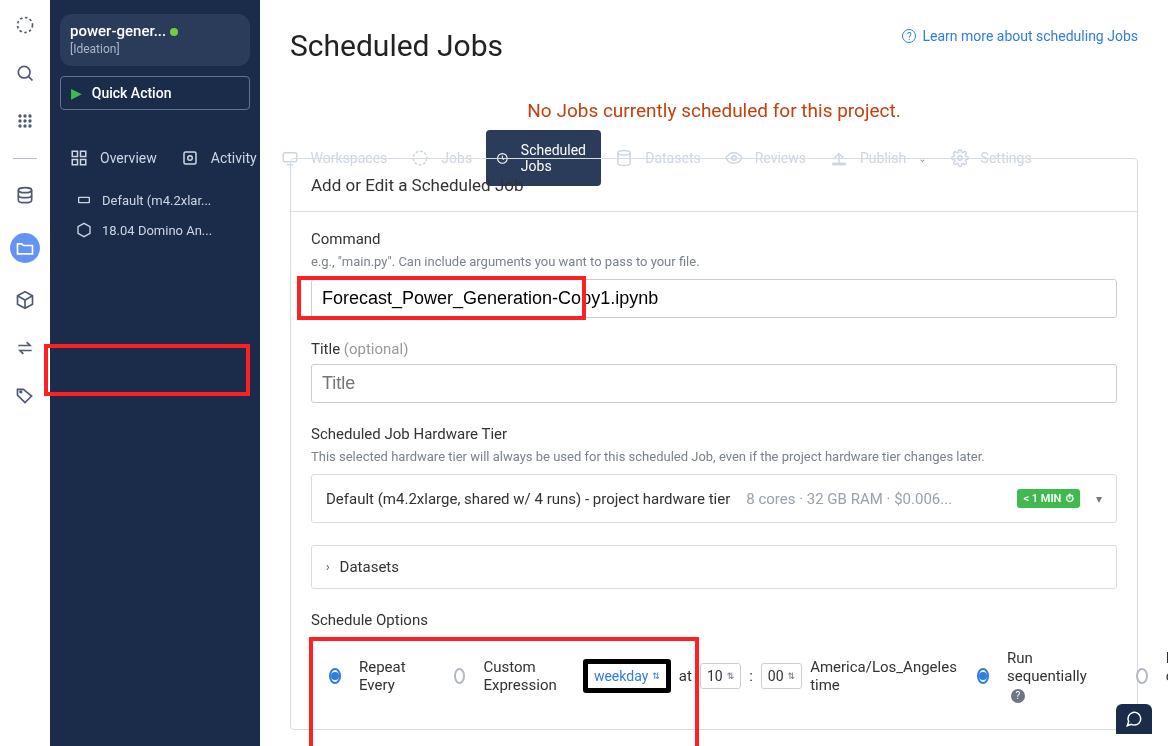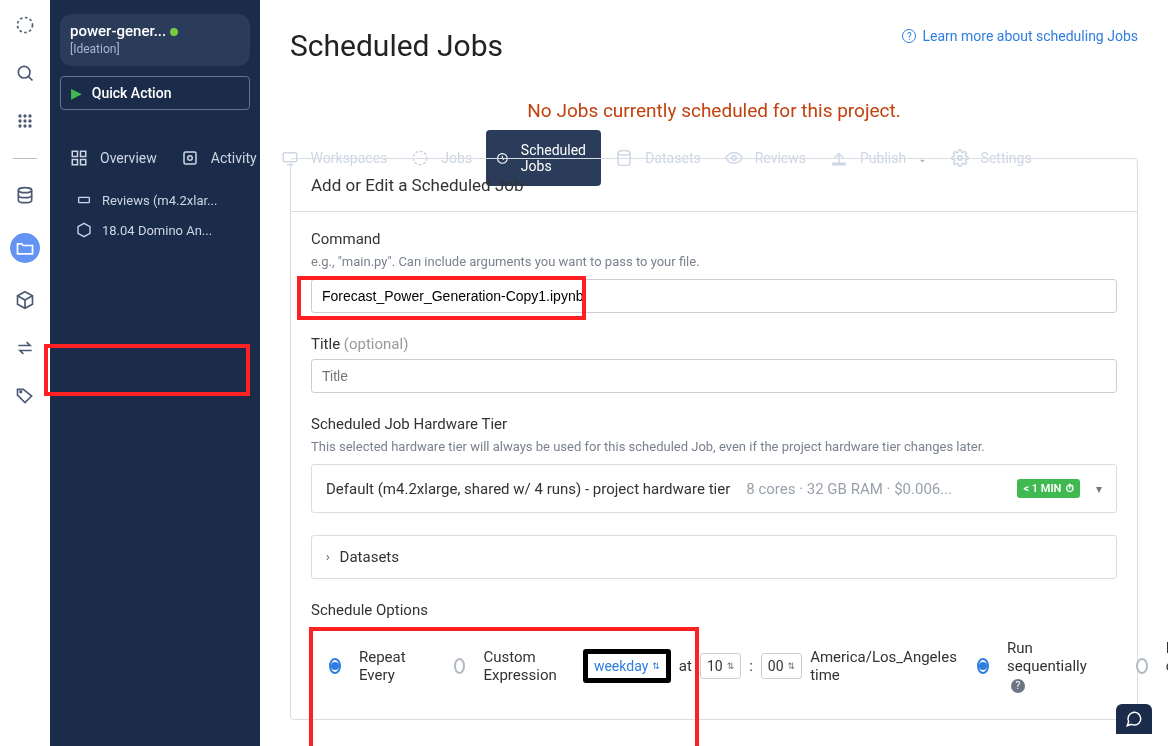--- a/index.html
+++ b/index.html
@@ -41,21 +41,21 @@
   .hdr .learn { color:#2e7de0; font-size:14px; text-decoration:none; display:flex; align-items:center; gap:6px; }
   .empty { text-align:center; color:#c2410c; font-size:19px; margin-bottom:36px; }
   
   .panel { border:1px solid #d9dde3; border-radius:4px; }
   .panel-hdr { padding:16px 20px; border-bottom:1px solid #d9dde3; font-size:17px; }
   .panel-body { padding: 18px 20px 22px; }
   .field { margin-bottom: 22px; }
   .flabel { font-size:15px; color:#333; margin-bottom:6px; }
   .flabel .opt { color:#999; }
   .fhint { font-size:13px; color:#7a828e; margin-bottom:10px; }
-  .finput { width:100%; border:1px solid #c9ced6; border-radius:3px; padding:8px 10px; font-size:14px; }
+  .finput { width:100%; border:1px solid #c9ced6; border-radius:3px; padding:8px 10px; font-size:18px; }
   
   .hw-row { border:1px solid #d9dde3; border-radius:3px; padding:14px 14px; display:flex; align-items:center; gap:10px; font-size:15px; }
   .hw-name { color:#333; }
   .hw-specs { color:#9aa1ad; margin-left:6px; }
   .hw-badge { margin-left:auto; background:#3fb950; color:#fff; font-size:11px; font-weight:600; padding:3px 6px; border-radius:3px; display:flex; align-items:center; gap:4px; }
   .hw-chev { color:#777; font-size:12px; padding-left:6px; }
   
   .collapsible { border:1px solid #d9dde3; border-radius:3px; padding:12px 14px; font-size:15px; display:flex; align-items:center; gap:10px; cursor:pointer; margin-bottom:22px; }
   .collapsible .car { font-size:12px; color:#555; }
   
@@ -231,21 +231,21 @@
         <span>Settings</span>
       </div>
   </div>
   <div class="sb-sub">
     <div class="sub-item">
         <span class="sicon">
           <svg viewBox="0 0 24 24" fill="none" stroke="#cdd6e4" stroke-width="2">
             <rect x="4" y="8" width="16" height="8" rx="1"></rect>
           </svg>
         </span>
-        <span>Reviews (m4.2xlar...</span>
+        <span>Default (m4.2xlar...</span>
       </div>
     <div class="sub-item">
         <span class="sicon">
           <svg viewBox="0 0 24 24" fill="none" stroke="#cdd6e4" stroke-width="2">
             <path d="M12 2l9 5v10l-9 5-9-5V7z"></path>
           </svg>
         </span>
         <span>18.04 Domino An...</span>
       </div>
   </div>

